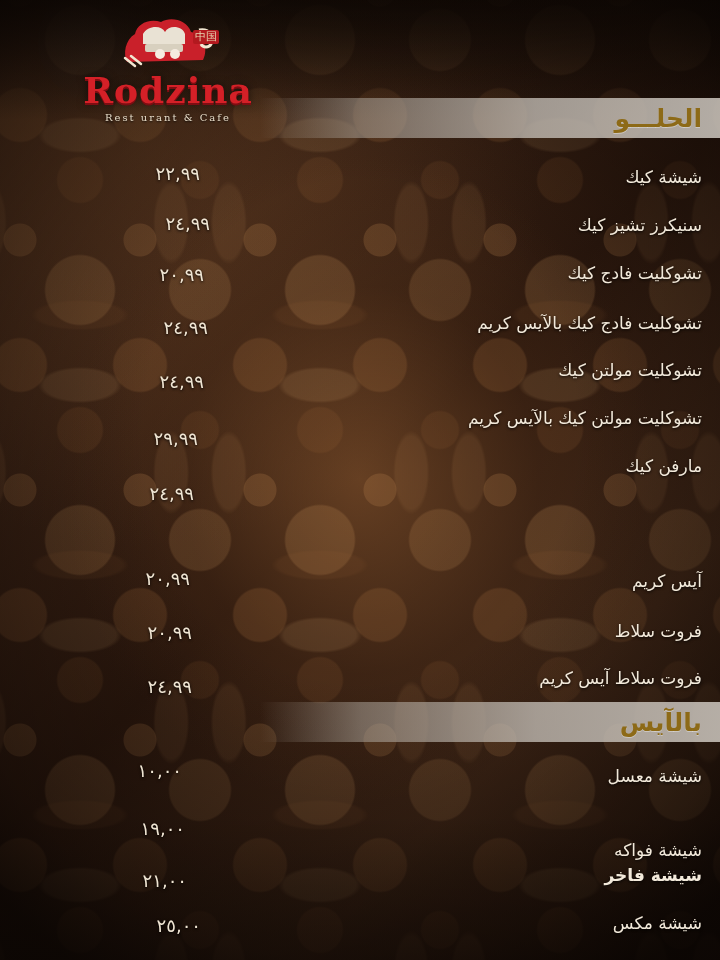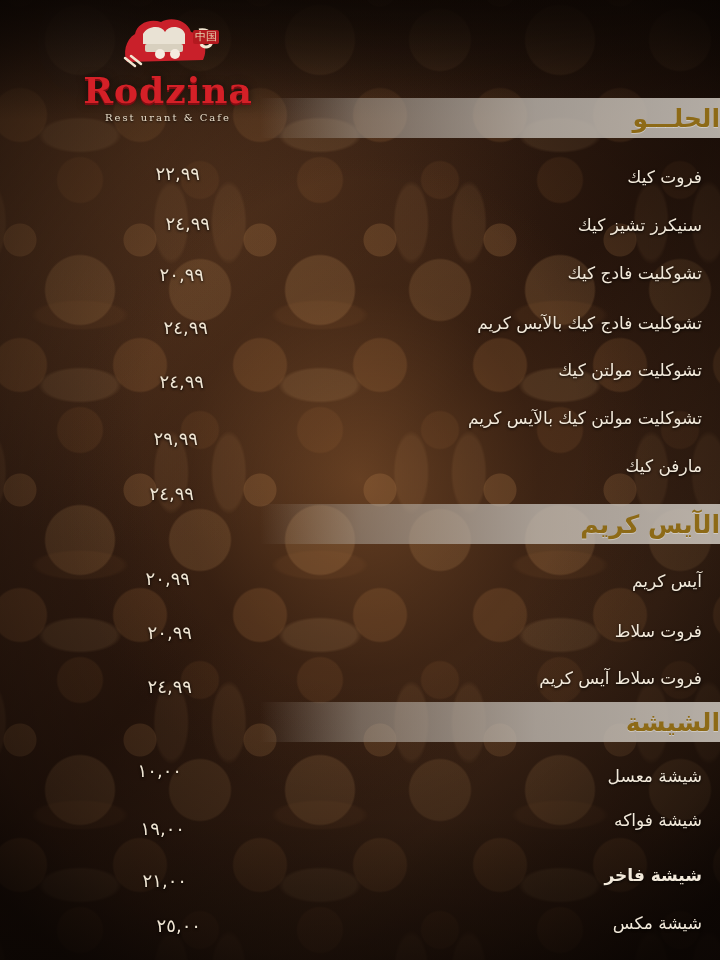--- a/index.html
+++ b/index.html
@@ -132,21 +132,21 @@
   }
   .section-header {
     position: absolute;
     right: 0;
     width: 460px;
     height: 40px;
     background: linear-gradient(90deg, rgba(150,140,130,0.0) 0%, rgba(168,160,150,0.55) 22%, rgba(196,190,182,0.78) 60%, rgba(206,200,192,0.85) 100%);
     display: flex;
     align-items: center;
     justify-content: flex-end;
-    padding-right: 0;
+    padding-right: 18px;
     box-sizing: border-box;
   }
   .section-title {
     font-family: "DejaVu Sans", sans-serif;
     font-weight: bold;
     font-size: 25px;
     color: #8d6a17;
     direction: rtl;
     letter-spacing: 1px;
     text-shadow: 0 1px 0 rgba(255,255,255,0.35);
@@ -196,48 +196,45 @@
       <span class="logo-cn">中国</span>
     </div>
     <div class="logo-word">Rodzina</div>
     <div class="logo-sub">Rest  urant &amp; Cafe</div>
   </div>
 
   <div class="content" id="menu-content">
       <div class="section-header" style="top: 98px;">
         <div class="section-title">الحلـــو</div>
       </div>
-      <div class="item-name" style="top: 167px;">فروت كيك</div>
+      <div class="item-name" style="top: 167px;">شيشة كيك</div>
       <div class="item-price" style="top: 163px; right: 520px;">٢٢,٩٩</div>
       <div class="item-name" style="top: 215px;">سنيكرز تشيز كيك</div>
       <div class="item-price" style="top: 213px; right: 510px;">٢٤,٩٩</div>
       <div class="item-name" style="top: 263px;">تشوكليت فادج كيك</div>
       <div class="item-price" style="top: 264px; right: 516px;">٢٠,٩٩</div>
       <div class="item-name" style="top: 313px;">تشوكليت فادج كيك بالآيس كريم</div>
       <div class="item-price" style="top: 317px; right: 512px;">٢٤,٩٩</div>
       <div class="item-name" style="top: 360px;">تشوكليت مولتن كيك</div>
       <div class="item-price" style="top: 371px; right: 516px;">٢٤,٩٩</div>
       <div class="item-name" style="top: 408px;">تشوكليت مولتن  كيك  بالآيس كريم</div>
       <div class="item-price" style="top: 428px; right: 522px;">٢٩,٩٩</div>
       <div class="item-name" style="top: 456px;">مارفن كيك</div>
       <div class="item-price" style="top: 483px; right: 526px;">٢٤,٩٩</div>
-      <div class="section-header" style="top: 504px;">
-        <div class="section-title">الآيس كريم</div>
-      </div>
       <div class="item-name" style="top: 571px;">آيس كريم</div>
       <div class="item-price" style="top: 568px; right: 530px;">٢٠,٩٩</div>
       <div class="item-name" style="top: 621px; text-align: center;">فروت سلاط</div>
       <div class="item-price" style="top: 622px; right: 528px;">٢٠,٩٩</div>
       <div class="item-name" style="top: 668px;">فروت سلاط آيس كريم</div>
       <div class="item-price" style="top: 676px; right: 528px;">٢٤,٩٩</div>
       <div class="section-header" style="top: 702px;">
-        <div class="section-title">الشيشة</div>
+        <div class="section-title">بالآيس</div>
       </div>
       <div class="item-name" style="top: 766px;">شيشة معسل</div>
       <div class="item-price" style="top: 760px; right: 538px;">١٠,٠٠</div>
-      <div class="item-name" style="top: 810px;">شيشة فواكه</div>
+      <div class="item-name" style="top: 840px;">شيشة فواكه</div>
       <div class="item-price" style="top: 818px; right: 535px;">١٩,٠٠</div>
       <div class="item-name" style="top: 865px; font-weight: bold;">شيشة فاخر</div>
       <div class="item-price" style="top: 870px; right: 533px;">٢١,٠٠</div>
       <div class="item-name" style="top: 913px;">شيشة مكس</div>
       <div class="item-price" style="top: 915px; right: 519px;">٢٥,٠٠</div>
     </div>
 </div>
 
 </body></html>

